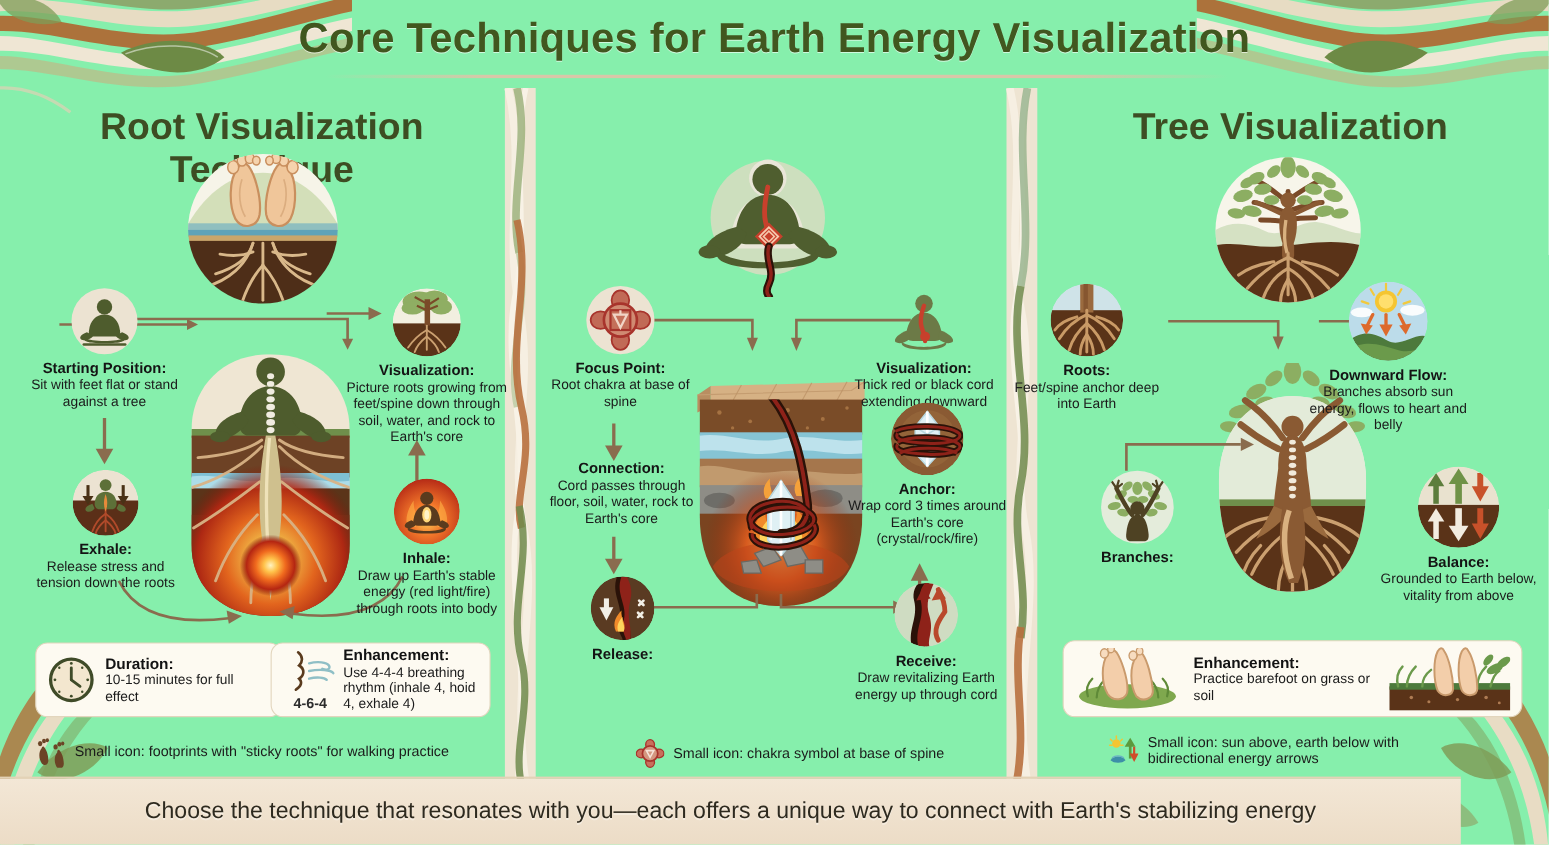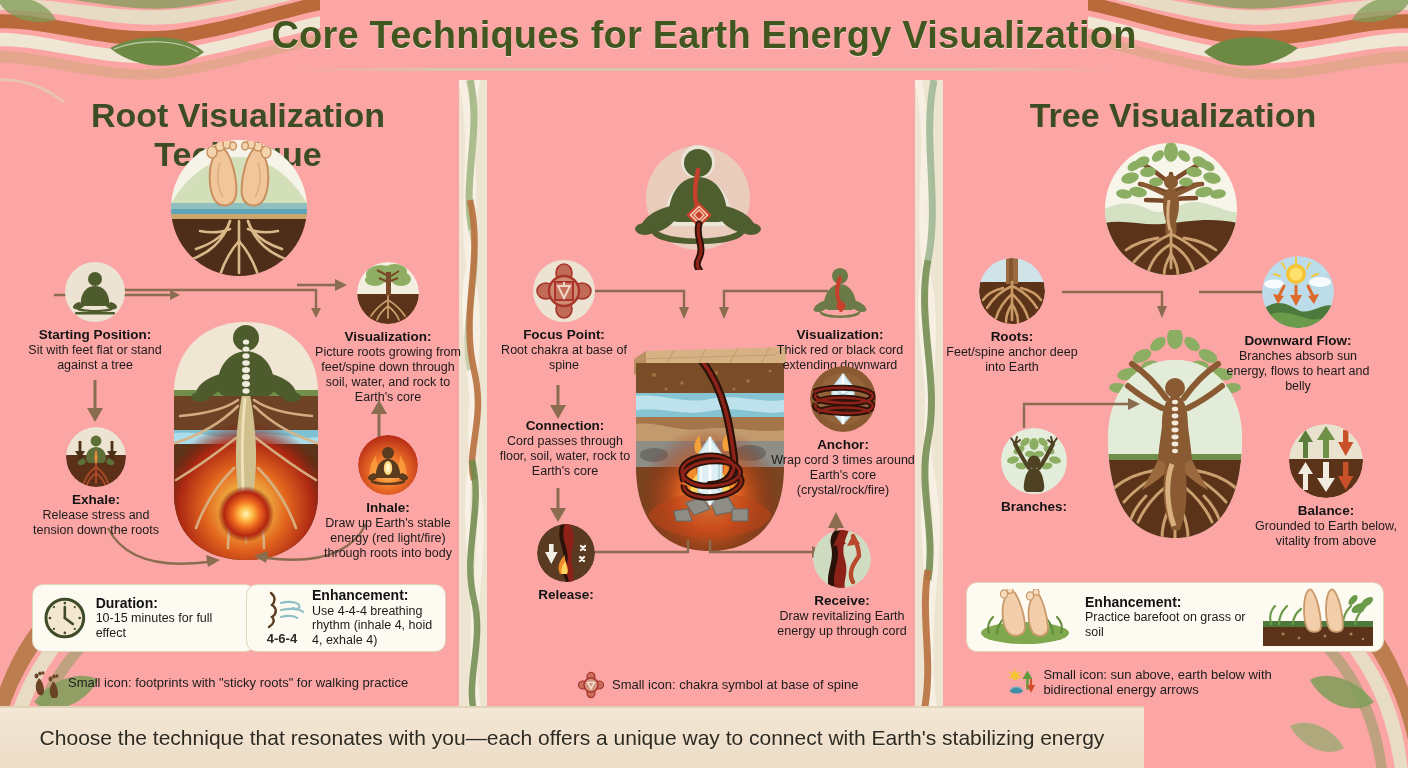--- a/index.html
+++ b/index.html
@@ -3,21 +3,21 @@
 <meta charset="utf-8">
 <style>
   * { box-sizing: border-box; margin: 0; padding: 0; }
   html, body {
     width: 1408px; height: 768px; overflow: hidden;
     font-family: "Liberation Sans", sans-serif;
     background: #fbfaf3;
   }
   #root {
     position: relative; width: 1408px; height: 768px;
-    background: #fca5a5;
+    background: #86efac;
     overflow: hidden;
   }
   
   .deco { position: absolute; pointer-events: none; }
   .deco-tl { left: -10px; top: -14px; }
   .deco-tr { right: -10px; top: -14px; transform: scaleX(-1); }
   .deco-bl { left: -10px; bottom: -10px; }
   .deco-br { right: -10px; bottom: -10px; transform: scaleX(-1); }
 
   
@@ -87,21 +87,21 @@
   .card .card-desc { font-size: 12.5px; color: #1b1b1b; line-height: 1.18; }
 
   .smallnote {
     position: absolute; display: flex; align-items: center;
     font-size: 13px; color: #1b1b1b;
   }
   .smallnote .sn-txt { margin-left: 8px; line-height: 1.16; }
 
   
   .footer {
-    position: absolute; left: 0; bottom: 0; width: 1144px; height: 62px;
+    position: absolute; left: 0; bottom: 0; width: 1328px; height: 62px;
     background: linear-gradient(to bottom, #f3e7d6, #ecdcc6);
     border-top: 2px solid #e3d2b6;
     display: flex; align-items: center; justify-content: center;
   }
   .footer-txt {
     font-size: 21px; color: #2e2a1f; font-weight: 500;
     text-shadow: 0 1px 0 rgba(255,255,255,.4);
   }
 </style>
 </head>
@@ -918,21 +918,21 @@
     <path d="M102,34 L97,22 L107,22 Z" fill="#8a6c4e"></path>
   </svg>
   <svg class="conn" style="left:1185px;top:284px;" width="120" height="30" viewBox="0 0 120 30">
     <path d="M110,8 L14,8" stroke="#8a6c4e" stroke-width="2.4" fill="none"></path>
   </svg>
   <svg class="conn" style="left:1010px;top:394px;" width="140" height="40" viewBox="0 0 140 40">
     <path d="M14,34 L14,10 L118,10" stroke="#8a6c4e" stroke-width="2.4" fill="none"></path>
     <path d="M130,10 L118,4 L118,16 Z" fill="#8a6c4e"></path>
   </svg>
 
-  <div class="node" style="left:942px;top:258px;width:140px;">
+  <div class="node" style="left:918px;top:258px;width:140px;">
     <div class="icon-circle" style="width:66px;height:66px;">
       <svg width="66" height="66" viewBox="0 0 66 66">
         <defs>
             <clipPath id="rt3">
               <circle cx="33" cy="33" r="33"></circle>
             </clipPath>
           </defs>
         <g clip-path="url(#rt3)">
           <rect width="66" height="30" fill="#cfe3e8"></rect>
           <rect y="24" width="66" height="42" fill="#5a3318"></rect>
@@ -982,21 +982,21 @@
         </g>
         <g stroke="#4e4223" stroke-width="2" fill="none" stroke-linecap="round">
           <path d="M14,16 L10,10 M14,16 L16,9 M14,16 L19,12"></path>
           <path d="M52,16 L56,10 M52,16 L50,9 M52,16 L47,12"></path>
         </g>
       </svg>
     </div>
     <div class="lbl">Branches:</div>
   </div>
 
-  <div class="node" style="left:1220px;top:256px;width:156px;">
+  <div class="node" style="left:1184px;top:256px;width:156px;">
     <div class="icon-circle" style="width:72px;height:72px;">
       <svg width="72" height="72" viewBox="0 0 72 72">
         <defs>
             <clipPath id="sn3">
               <circle cx="36" cy="36" r="36"></circle>
             </clipPath>
           </defs>
         <g clip-path="url(#sn3)">
           <rect width="72" height="72" fill="#bcdcea"></rect>
           <g stroke="#f2c93c" stroke-width="2" stroke-linecap="round">

